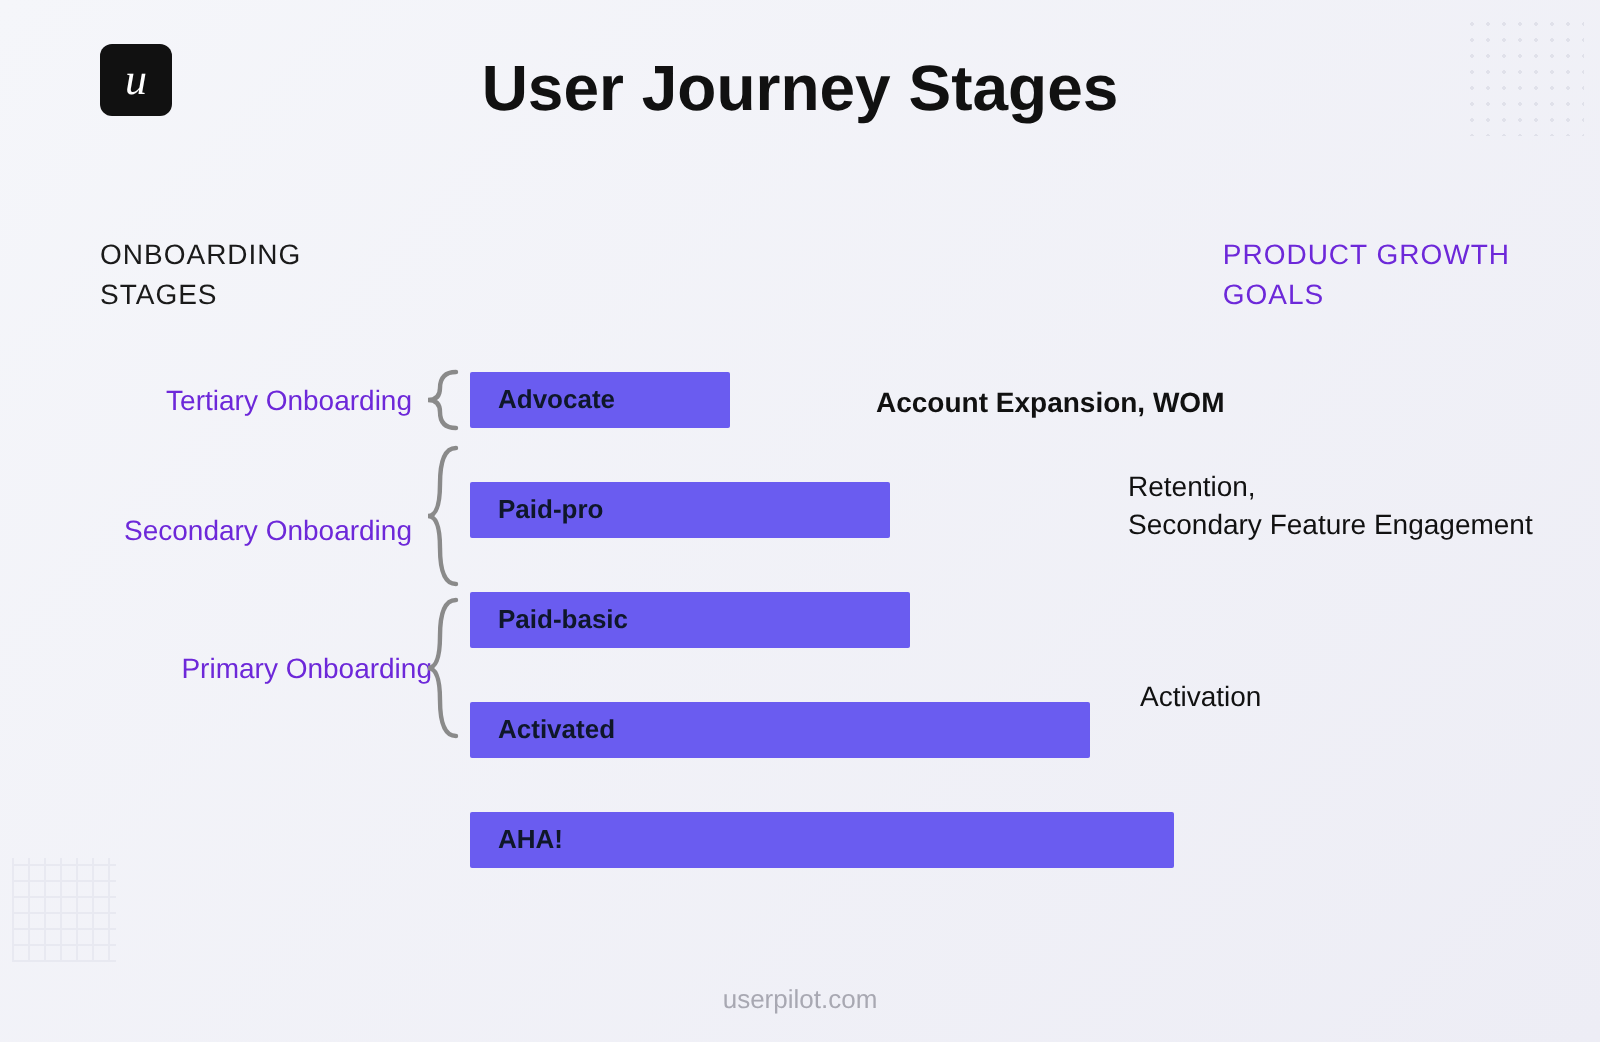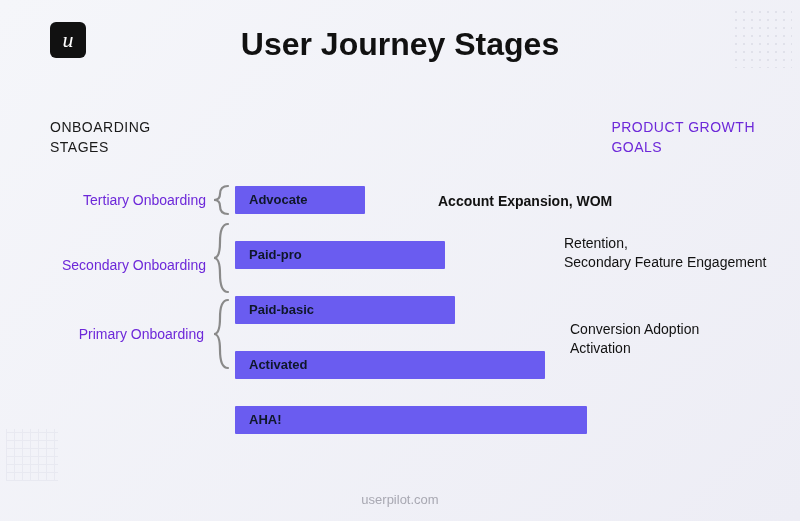--- a/index.html
+++ b/index.html
@@ -145,21 +145,21 @@
   <span>STAGES</span>
 </div>
 
 <div class="col-right-head">
   <span>PRODUCT GROWTH</span><br>
   <span>GOALS</span>
 </div>
 
 <div class="stage-label" style="top:192px; left:66px; width:140px;">Tertiary Onboarding</div>
 <div class="stage-label" style="top:230px; left:48px; width:158px;margin-top:27px;">Secondary Onboarding</div>
-<div class="stage-label" style="top:326px; left:64px; width:140px;text-align:right;">Primary Onboarding</div>
+<div class="stage-label" style="top:326px; left:76px; width:140px;text-align:right;">Primary Onboarding</div>
 
 <svg class="brace" style="top:184px; left:212px; height:32px;" viewBox="0 0 20 32">
   <path d="M16 2 Q8 2 8 10 Q8 16 2 16 Q8 16 8 22 Q8 30 16 30"></path>
 </svg>
 <svg class="brace" style="top:222px; left:212px; height:72px;" viewBox="0 0 20 72">
   <path d="M16 2 Q8 2 8 20 Q8 36 2 36 Q8 36 8 52 Q8 70 16 70"></path>
 </svg>
 <svg class="brace" style="top:298px; left:212px; height:72px;" viewBox="0 0 20 72">
   <path d="M16 2 Q8 2 8 20 Q8 36 2 36 Q8 36 8 52 Q8 70 16 70"></path>
 </svg>
@@ -173,17 +173,17 @@
 </div>
 
 <div class="goal" style="top:192px; left:438px;font-weight:bold;">Account Expansion, WOM</div>
 
 <div class="goal" style="top:234px; left:516px;margin-left:48px;">
   <span>Retention,</span><br>
   <span>Secondary Feature Engagement</span>
 </div>
 
 <div class="goal" style="top:320px; left:570px;">
-  <span>Conversion Adoption</span><br>
+  <br>
   <span>Activation</span>
 </div>
 
 <div class="footer">userpilot.com</div>
 
 </body></html>

